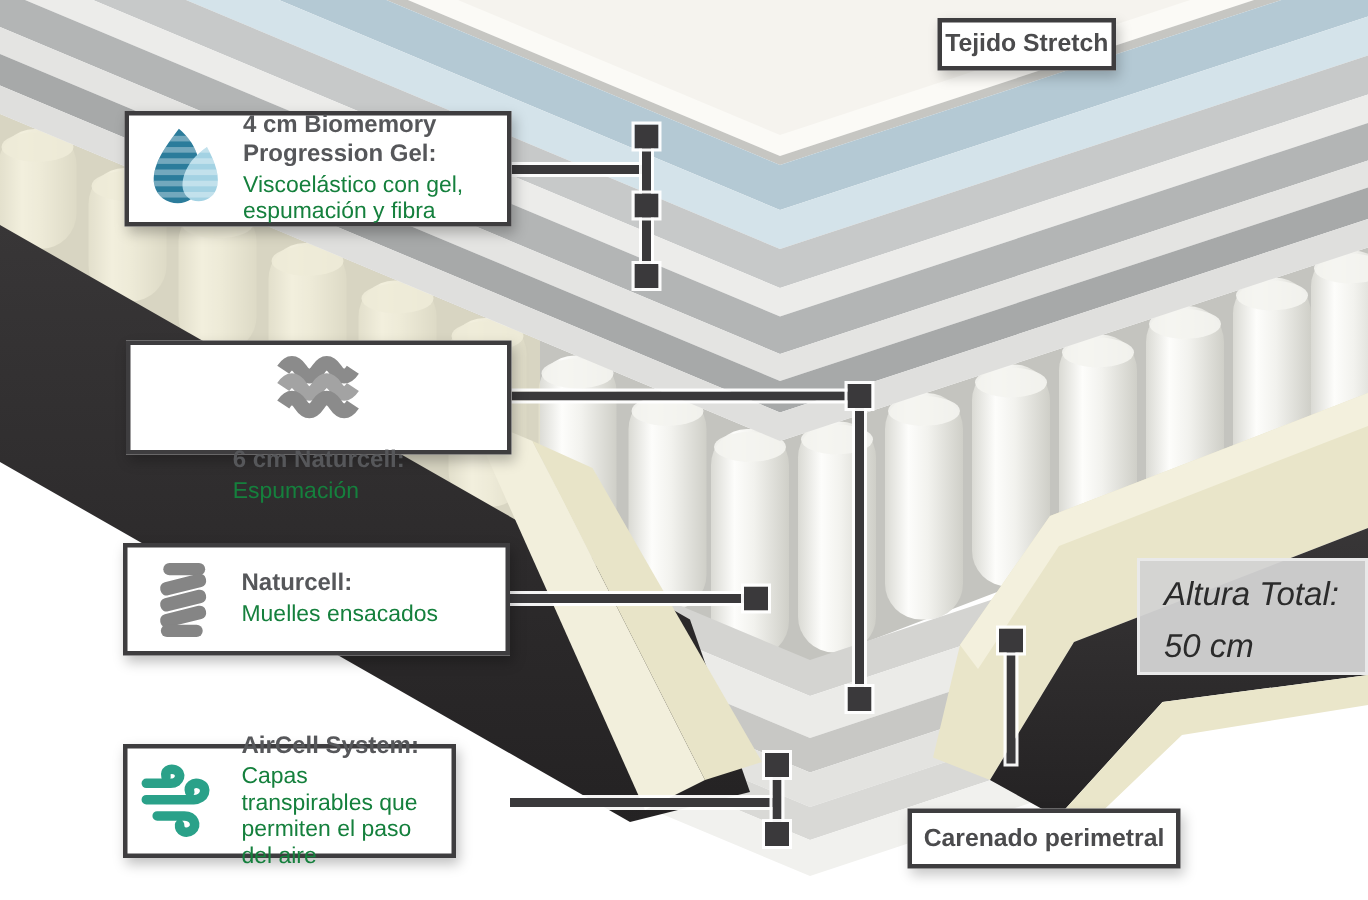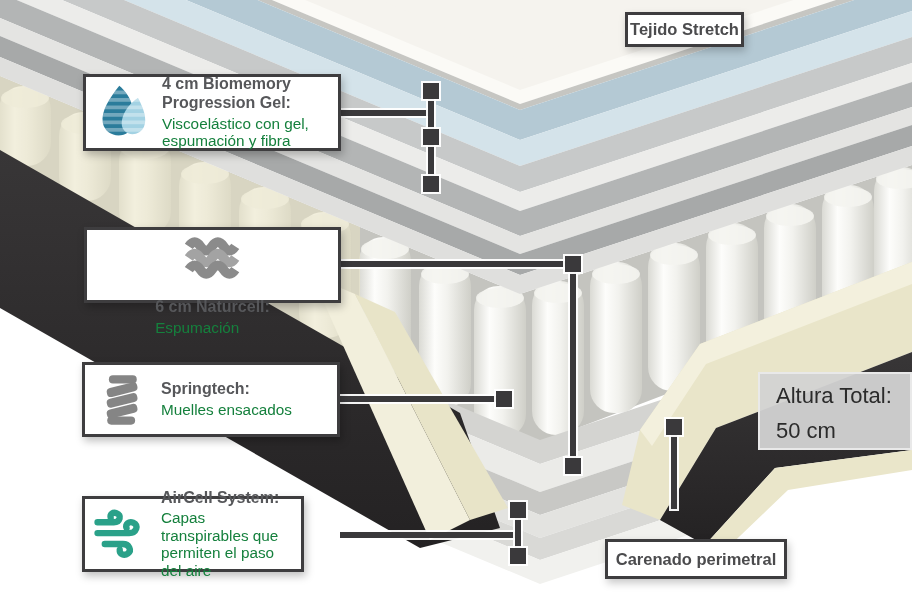--- a/index.html
+++ b/index.html
@@ -38,21 +38,21 @@
     box-shadow:2px 4px 8px rgba(0,0,0,.22);
     display:flex;align-items:center;justify-content:center;
     font-weight:bold;font-size:16.5px;color:#4b4b4d;box-sizing:border-box;
   }
   #tag-tejido{left:608px;top:12px;width:119px;height:35px;margin-left:17px;}
   #tag-carenado{left:605px;top:508px;width:182px;height:40px;margin-top:31px;}
 
   .altura{
     position:absolute;left:758px;top:372px;width:154px;height:78px;z-index:4;
     background:rgba(211,211,211,.95);border:2px solid #e9e9e9;box-sizing:border-box;
-    color:#2b2b2b;font-size:22px;padding:9px 0 0 16px;
+    color:#2b2b2b;font-size:22px;padding:9px 0 0 16px;font-style:italic;
   }
   .altura div{margin-bottom:9px;}
 
   
   #co-biomemory{left:83px;top:74px;width:258px;height:77px;}
   #co-naturcell{left:84px;top:227px;width:257px;height:76px;flex-direction:column;}
   #co-springtech{left:82px;top:362px;width:258px;height:75px;}
   #co-aircell{left:82px;top:496px;width:222px;height:76px;}
 
   
@@ -236,21 +236,21 @@
     <div class="icon">
       <svg width="46" height="60" viewBox="0 0 56 64" fill="#858585">
         <rect x="12" y="2" width="34" height="10" rx="5"></rect>
         <rect x="9" y="14" width="38" height="11" rx="5" transform="rotate(-14 28 19)"></rect>
         <rect x="9" y="27" width="38" height="11" rx="5" transform="rotate(-14 28 32)"></rect>
         <rect x="9" y="40" width="38" height="11" rx="5" transform="rotate(-14 28 45)"></rect>
         <rect x="10" y="52" width="34" height="10" rx="5"></rect>
       </svg>
     </div>
     <div class="txt">
-      <div class="c-title">Springtech:</div>
+      <div class="c-title">Naturcell:</div>
       <div class="c-body">Muelles ensacados</div>
     </div>
   </div>
 
   <div class="callout" id="co-aircell">
     <div class="icon">
       <svg width="58" height="52" viewBox="0 0 64 54" fill="none" stroke="#2aa189" stroke-width="7" stroke-linecap="round">
         <path d="M5 14 L23 14 C30 14 32 6 26 4 C22 2.7 18.5 5 19.5 9"></path>
         <path d="M5 26 L40 26 C48 26 51 17 44.5 14.5 C39.5 12.6 35.5 16 37 20.5"></path>
         <path d="M13 38 L33 38 C40 38 43 45 38.5 48.5 C34.5 51.5 29 49.5 29.5 44.5"></path>

